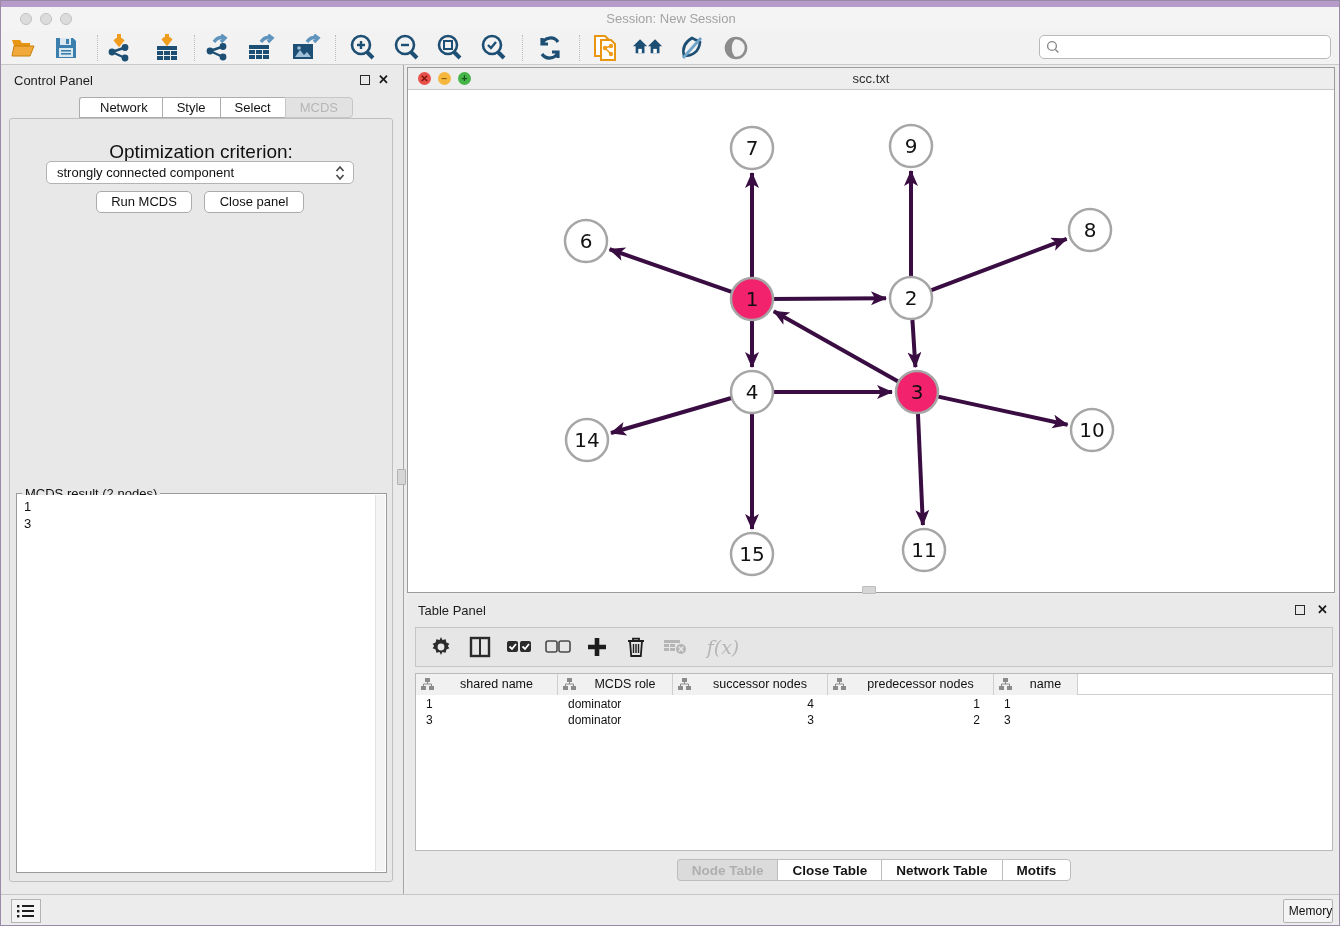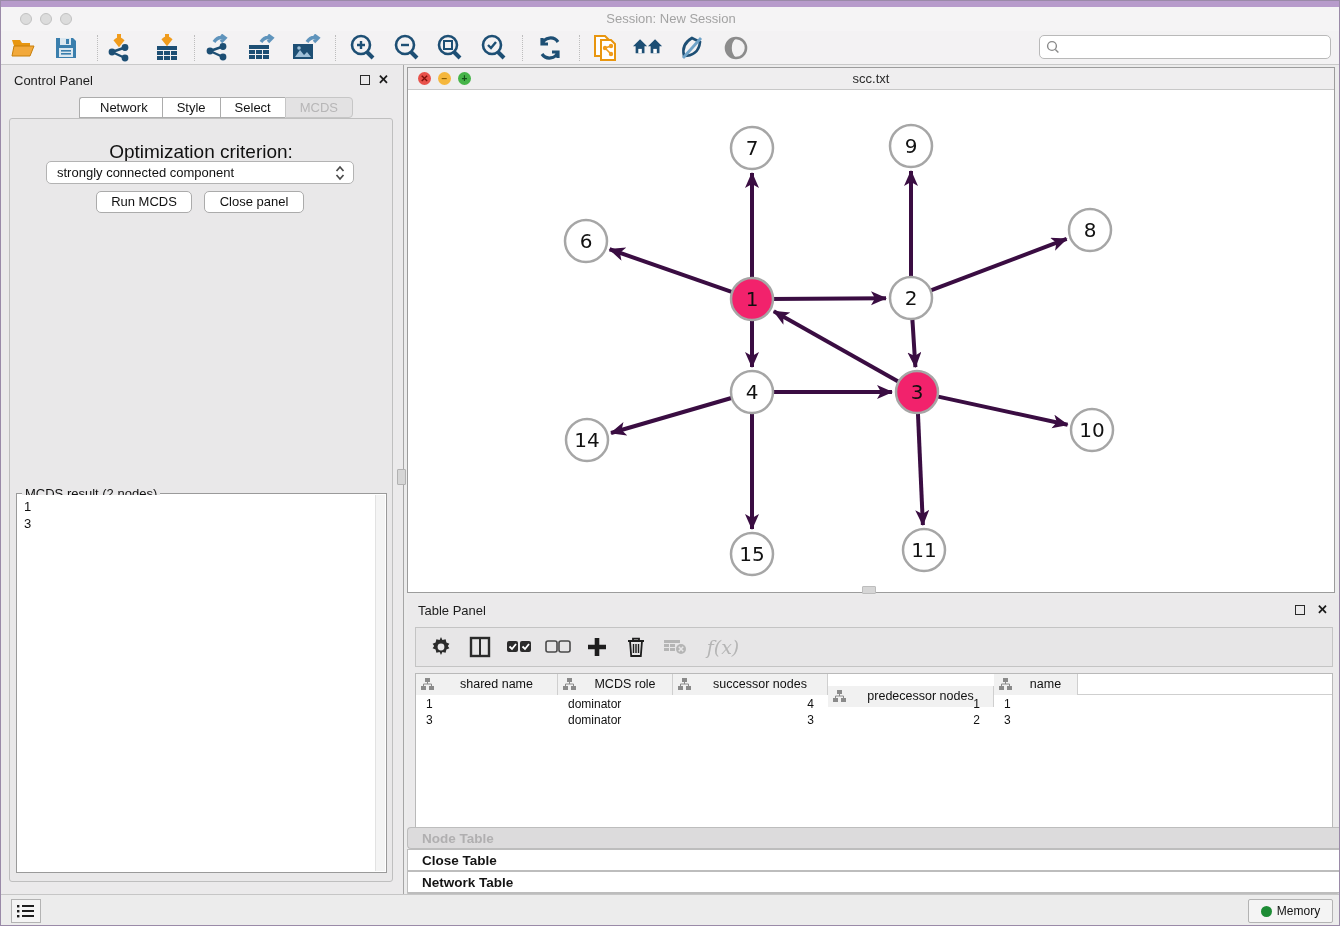--- a/index.html
+++ b/index.html
@@ -56,30 +56,30 @@
   .tp-icon { width:26px; height:26px; margin-right:13px; display:flex; align-items:center; justify-content:center; cursor:pointer; }
   .tp-icon.disabled { cursor:default; }
   .fx-label { font-size:19px; font-family:"DejaVu Serif", serif; font-style:italic; color:#b5b5b5; }
   .tp-table { position:absolute; left:8px; top:78px; width:918px; height:178px; background:#fff; border:1px solid #b9b9b9; overflow:hidden; }
   .tp-head { position:absolute; left:0; top:0; height:21px; width:100%; border-bottom:1px solid #cfcfcf; }
   .th-cell { position:absolute; top:0; height:21px; background:#f1f1f1; border-right:1px solid #cfcfcf; }
   .th-cell .lbl { position:absolute; left:22px; right:2px; top:3px; text-align:center; font-size:12.5px; color:#111; white-space:nowrap; }
   .th-cell .tree { position:absolute; left:5px; top:4px; }
   .tr-row { position:absolute; left:0; height:16px; width:100%; }
   .td-cell { position:absolute; top:0; height:16px; font-size:12px; color:#111; line-height:16px; white-space:nowrap; }
-  .tp-tabs { position:absolute; left:0; right:0; top:264px; height:24px; display:flex; justify-content:center;flex-direction:column; }
+  .tp-tabs { position:absolute; left:0; right:0; top:264px; height:24px; display:flex; justify-content:center; }
   .tp-tab { height:22px; padding:0 14px; font-size:13.5px; font-weight:bold; line-height:21px; background:#fff; border:1px solid #bdbdbd; border-right:none; color:#141414; cursor:pointer; }
   .tp-tab:first-child { border-radius:4px 0 0 4px; }
   .tp-tab:last-child { border-right:1px solid #bdbdbd; border-radius:0 4px 4px 0; }
   .tp-tab.active { background:#dcdbdc; color:#b0afb0; }
 
   
   .statusbar { position:absolute; left:0; top:893px; width:1340px; height:33px; background:#ececec; border-top:1px solid #c6c6c6; }
   .sb-left-btn { position:absolute; left:10px; top:4px; width:30px; height:24px; background:#f4f4f4; border:1px solid #b3b3b3; display:flex; align-items:center; justify-content:center; cursor:pointer; }
-  .memory-btn { position:absolute; right:8px; top:4px; width:85px; height:24px; background:#f4f4f4; border:1px solid #b3b3b3; border-radius:2px; display:flex; align-items:center; justify-content:center; gap:5px; cursor:pointer; }
+  .memory-btn { position:absolute; right:8px; top:4px; width:50px; height:24px; background:#f4f4f4; border:1px solid #b3b3b3; border-radius:2px; display:flex; align-items:center; justify-content:center; gap:5px; cursor:pointer; }
   .memory-dot { width:11px; height:11px; border-radius:50%; background:#1d8c35; }
   .memory-label { font-size:12px; color:#111; }
 </style>
 </head>
 <body>
 
 <div class="window">
 
   <div class="top-strip"></div>
 
@@ -416,21 +416,21 @@
           </div>
           <div class="th-cell" style="left: 257px; width: 155px;">
             <svg width="13" height="13" class="tree">
               <rect x="4" y="0" width="5" height="4" fill="#8a8a8a"></rect>
               <rect x="0" y="8" width="5" height="4" fill="#8a8a8a"></rect>
               <rect x="8" y="8" width="5" height="4" fill="#8a8a8a"></rect>
               <path d="M6.5 4 v2 M2.5 8 v-2 h8 v2" stroke="#8a8a8a" fill="none"></path>
             </svg>
             <div class="lbl">successor nodes</div>
           </div>
-          <div class="th-cell" style="left: 412px; width: 166px; margin-top: 12px;">
+          <div class="th-cell" style="left: 412px; width: 166px;">
             <svg width="13" height="13" class="tree">
               <rect x="4" y="0" width="5" height="4" fill="#8a8a8a"></rect>
               <rect x="0" y="8" width="5" height="4" fill="#8a8a8a"></rect>
               <rect x="8" y="8" width="5" height="4" fill="#8a8a8a"></rect>
               <path d="M6.5 4 v2 M2.5 8 v-2 h8 v2" stroke="#8a8a8a" fill="none"></path>
             </svg>
             <div class="lbl">predecessor nodes</div>
           </div>
           <div class="th-cell" style="left: 578px; width: 84px;">
             <svg width="13" height="13" class="tree">

